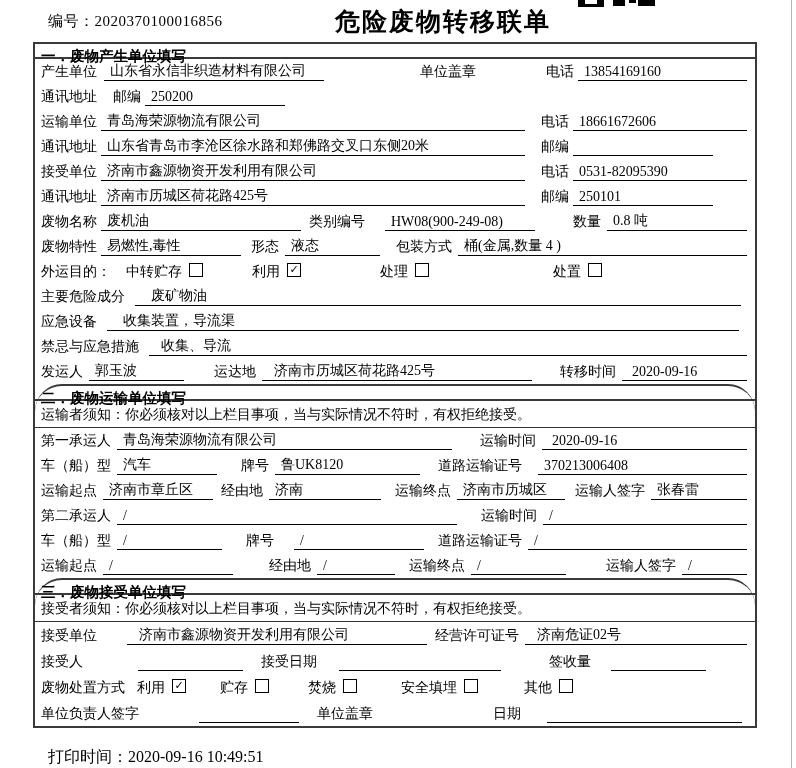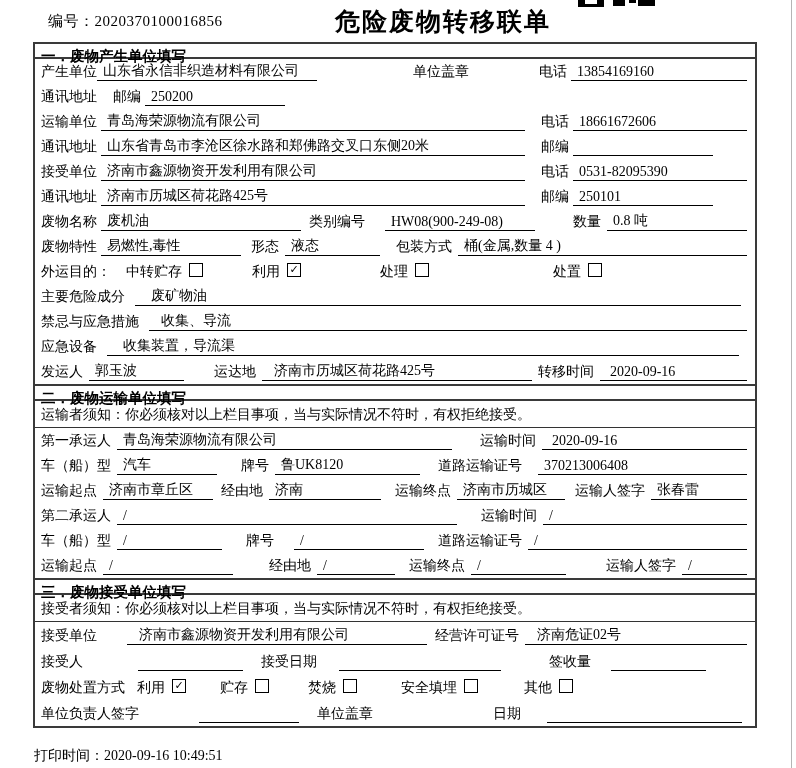--- a/index.html
+++ b/index.html
@@ -8,35 +8,35 @@
   .page-edge{position:absolute;top:0;left:791px;width:1px;height:768px;background:#b5b5b5;}
   
   .serial{position:absolute;left:48px;top:12px;font-size:15px;letter-spacing:.5px;}
   .doc-title{position:absolute;left:90px;right:0;top:5px;text-align:center;font-size:25px;
              font-weight:900;font-family:"Liberation Sans","DejaVu Sans",sans-serif;letter-spacing:2px;}
   .qr{position:absolute;top:0;left:578px;width:80px;height:10px;}
   .qr i{position:absolute;background:#000;}
   
   .form{position:absolute;left:33px;top:42px;width:724px;border:2px solid #3a3a3a;background:#fff;box-sizing:border-box;}
   .sec{border-top:0;}
-  .sec + .sec{border-top:2px solid #3a3a3a;}
+  .sec + .sec{border-top:2px solid #3a3a3a;border-radius:27px;}
   .sec-title{font-family:"Liberation Sans","DejaVu Sans",sans-serif;font-weight:bold;font-size:14.5px;
              padding:3px 6px 0 6px;height:15px;box-sizing:border-box;border-bottom:2px solid #3a3a3a;}
   .notice{font-size:14px;padding:5px 6px 0 6px;height:27px;box-sizing:border-box;border-bottom:1.5px solid #333;}
   .row{display:flex;align-items:flex-end;height:25px;padding:0 8px 3px 6px;font-size:14px;
        white-space:nowrap;box-sizing:border-box;}
   .sec3 .row{height:26px;}
   .lbl{flex:none;}
   .u{border-bottom:1px solid #000;padding:0 4px 0 6px;box-sizing:border-box;flex:none;overflow:hidden;}
   .u.c{text-align:left;}
   .fill{flex:1 1 auto;}
   .opt{display:flex;align-items:flex-start;flex:none;}
   .cb{margin-left:7px;width:12px;height:12px;border:1px solid #000;font-size:11px;line-height:12px;
       text-align:center;flex:none;font-family:"DejaVu Sans",sans-serif;}
-  .print-line{position:absolute;left:34px;top:747px;font-size:14px;}
+  .print-line{position:absolute;left:48px;top:747px;font-size:16px;}
 </style>
 </head>
 <body>
 
 <div class="page">
 
   <div class="serial"><span>编号：</span><span>2020370100016856</span></div>
   <div class="doc-title">危险废物转移联单</div>
   <div class="qr">
     <i style="left:0;top:0;width:7px;height:6px"></i>
@@ -47,21 +47,21 @@
     <i style="left:60px;top:0;width:17px;height:6px"></i>
   </div>
 
   <div class="form">
 
     <div class="sec sec1">
       <div class="sec-title">一．废物产生单位填写</div>
 
       <div class="row">
         <span class="lbl">产生单位</span>
-        <span class="u" style="width:220px;margin-left:0">山东省永信非织造材料有限公司</span>
+        <span class="u" style="width:220px;margin-left:7px">山东省永信非织造材料有限公司</span>
         <span class="lbl" style="margin-left:96px">单位盖章</span>
         <span class="lbl" style="margin-left:70px">电话</span>
         <span class="u fill" style="margin-left:4px">13854169160</span>
       </div>
 
       <div class="row">
         <span class="lbl">通讯地址</span>
         <span class="lbl" style="margin-left:16px">邮编</span>
         <span class="u" style="width:140px;margin-left:4px">250200</span>
       </div>
@@ -131,35 +131,35 @@
             <span class="cb"></span>
           </span>
       </div>
 
       <div class="row">
         <span class="lbl">主要危险成分</span>
         <span class="u fill" style="margin-left:10px;margin-right:6px;padding-left:16px">废矿物油</span>
       </div>
 
       <div class="row">
+        <span class="lbl">应急设备</span>
+        <span class="u fill" style="margin-left:10px;margin-right:8px;padding-left:16px">收集装置，导流渠</span>
+      </div>
+
+      <div class="row">
         <span class="lbl">禁忌与应急措施</span>
         <span class="u fill" style="margin-left:10px;padding-left:12px">收集、导流</span>
-      </div>
-
-      <div class="row">
-        <span class="lbl">应急设备</span>
-        <span class="u fill" style="margin-left:10px;margin-right:8px;padding-left:16px">收集装置，导流渠</span>
       </div>
 
       <div class="row">
         <span class="lbl">发运人</span>
         <span class="u c" style="width:95px;margin-left:6px">郭玉波</span>
         <span class="lbl" style="margin-left:30px">运达地</span>
         <span class="u" style="width:270px;margin-left:6px;padding-left:12px">济南市历城区荷花路425号</span>
-        <span class="lbl" style="margin-left:6px">转移时间</span>
+        <span class="lbl" style="margin-left:28px">转移时间</span>
         <span class="u fill" style="margin-left:6px;padding-left:10px">2020-09-16</span>
       </div>
     </div>
 
     <div class="sec sec2">
       <div class="sec-title">二．废物运输单位填写</div>
       <div class="notice">运输者须知：你必须核对以上栏目事项，当与实际情况不符时，有权拒绝接受。</div>
 
       <div class="row">
         <span class="lbl">第一承运人</span>

